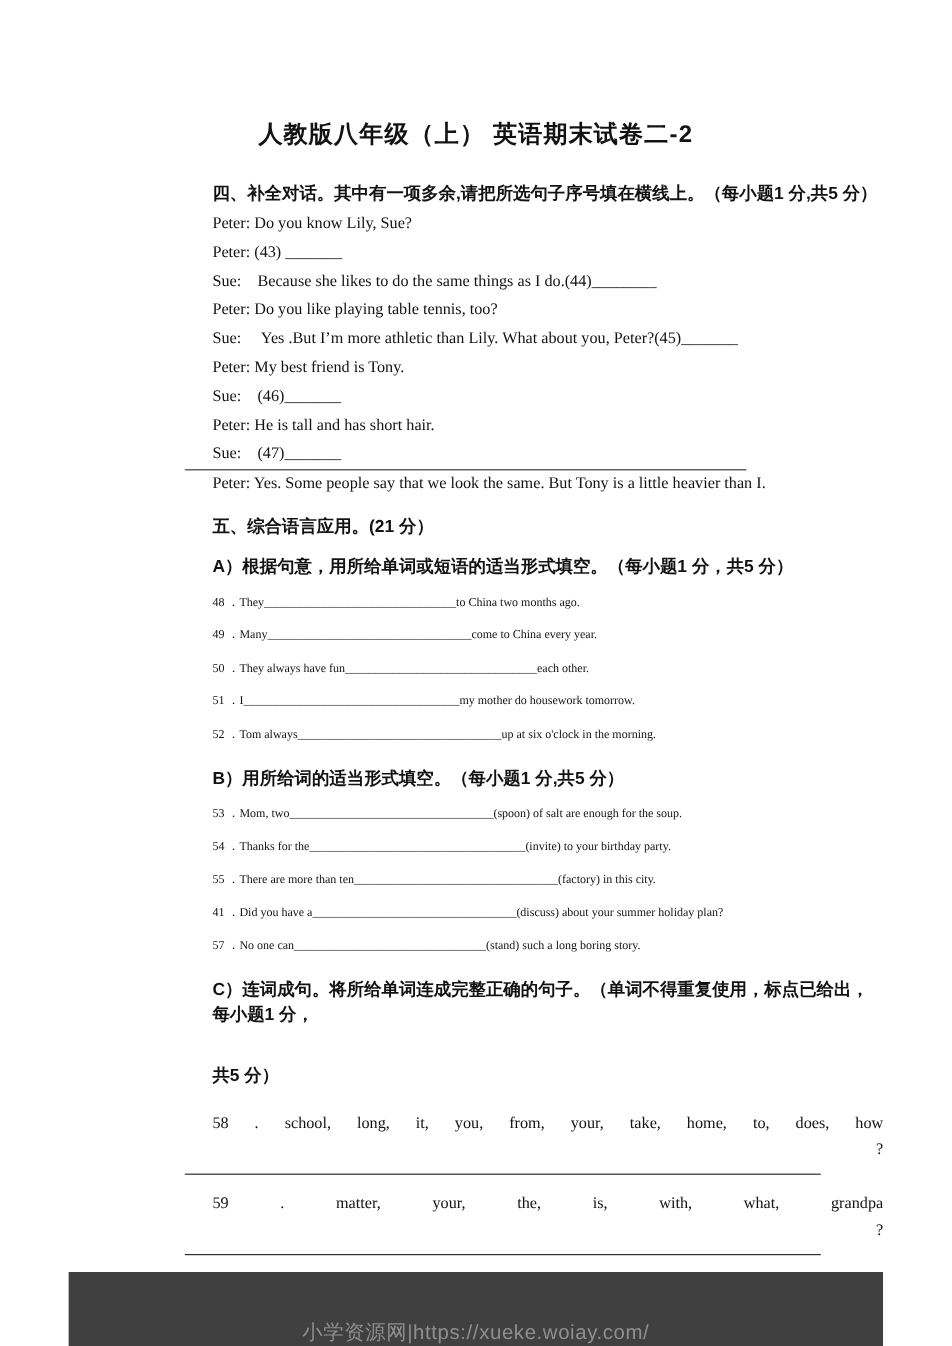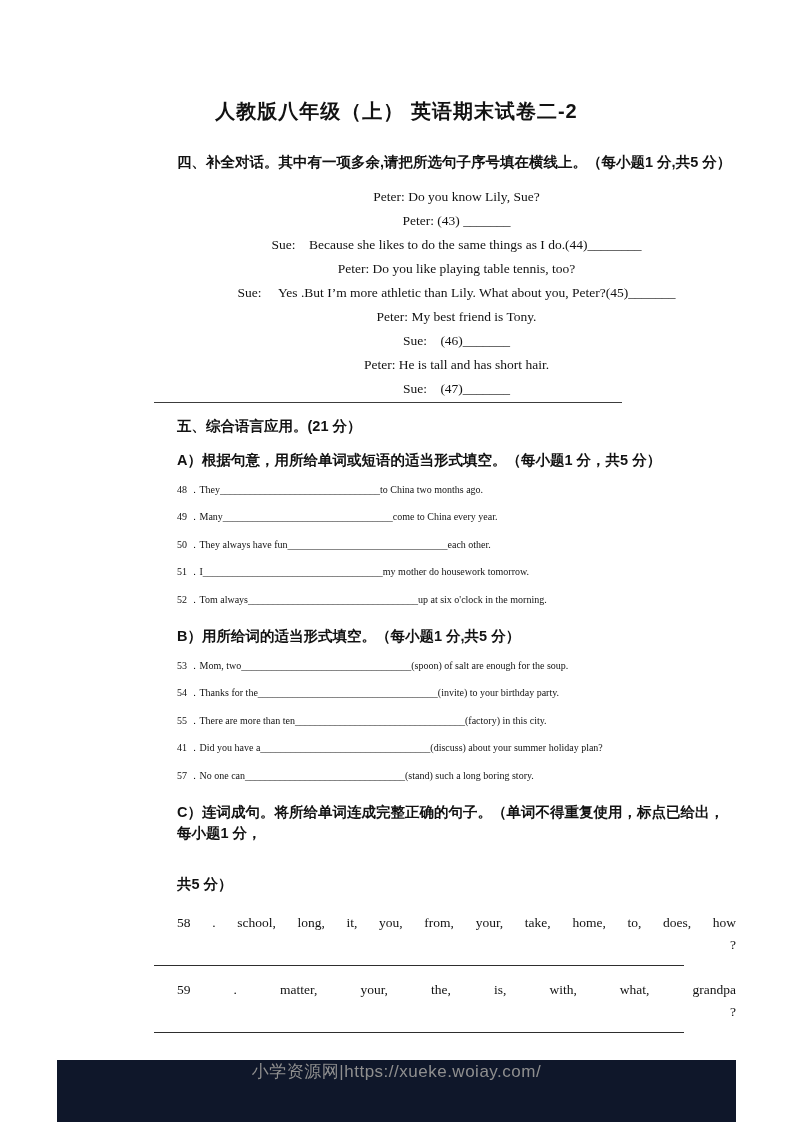--- a/index.html
+++ b/index.html
@@ -24,21 +24,21 @@
   }
   .content { padding-left: 120px; }
   .heading {
     font-family: "Liberation Sans", sans-serif;
     font-weight: 700;
     font-size: 14.5px;
     line-height: 21px;
     margin: 0;
   }
   .h4 { margin-top: 27px; }
-  .dialogue { margin-top: 12px; text-align: center; }
+  .dialogue { margin-top: 1px; }
   .dline {
     margin: 0;
     font-size: 13.5px;
     line-height: 24px;
     white-space: pre-wrap;
   }
   .sep-line {
     border-top: 1px solid #3c3c3c;
     width: 468px;
     margin-left: -23px;
@@ -78,23 +78,23 @@
   }
   .qmark {
     font-size: 13.5px;
     margin-left: 46px;
     transform: translateY(-13px);
   }
   .footer {
     position: absolute;
     left: 0; right: 0; bottom: 0;
     height: 62px;
-    background: #0f172a;
+    background: #404040;
     display: flex;
-    align-items: flex-start;
+    align-items: flex-end;
     justify-content: center;
   }
   .footer-text {
     color: #8f8f8f;
     font-size: 17px;
     font-family: "Liberation Sans", sans-serif;
     letter-spacing: 0.5px;
   }
 </style>
 </head>
@@ -112,20 +112,21 @@
       <p class="dline">Peter: Do you know Lily, Sue?</p>
       <p class="dline">Peter: (43) _______</p>
       <p class="dline">Sue:    Because she likes to do the same things as I do.(44)________</p>
       <p class="dline">Peter: Do you like playing table tennis, too?</p>
       <p class="dline">Sue:     Yes .But I’m more athletic than Lily. What about you, Peter?(45)_______</p>
       <p class="dline">Peter: My best friend is Tony.</p>
       <p class="dline">Sue:    (46)_______</p>
       <p class="dline">Peter: He is tall and has short hair.</p>
       <p class="dline">Sue:    (47)_______</p>
       <div class="sep-line"></div>
+      <p class="dline">Peter: Yes. Some people say that we look the same. But Tony is a little heavier than I.</p>
     </div>
 
     <p class="heading h5">五、综合语言应用。(21 分）</p>
 
     <p class="heading hsub">A）根据句意，用所给单词或短语的适当形式填空。（每小题1 分，共5 分）</p>
     <div class="qlist">
       <p class="qline">48 ．They________________________________to China two months ago.</p>
       <p class="qline">49 ．Many__________________________________come to China every year.</p>
       <p class="qline">50 ．They always have fun________________________________each other.</p>
       <p class="qline">51 ．I____________________________________my mother do housework tomorrow.</p>

